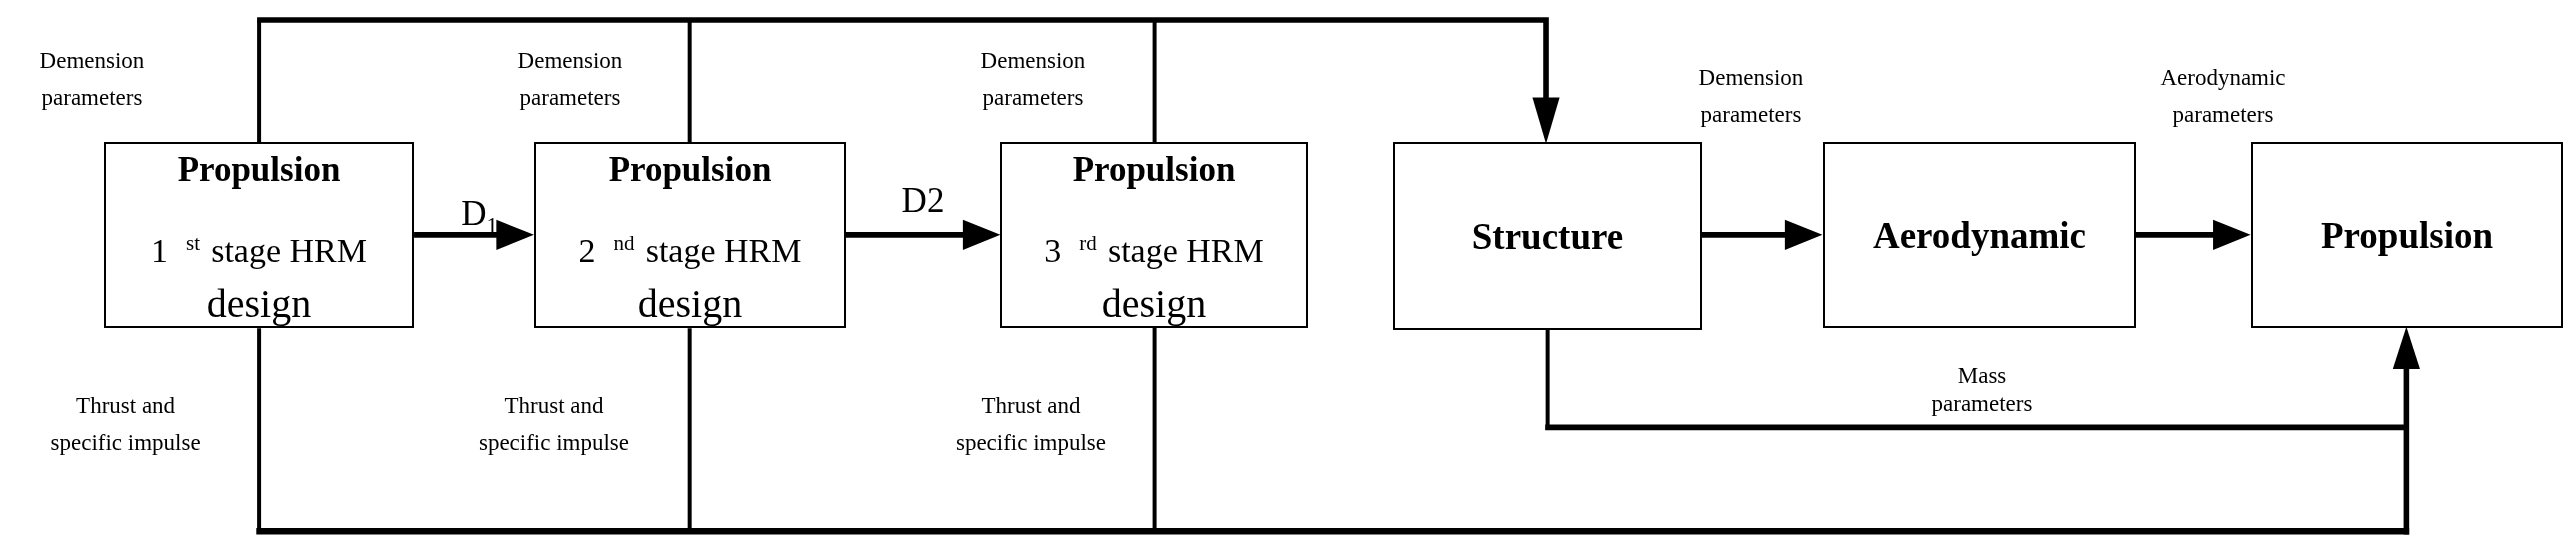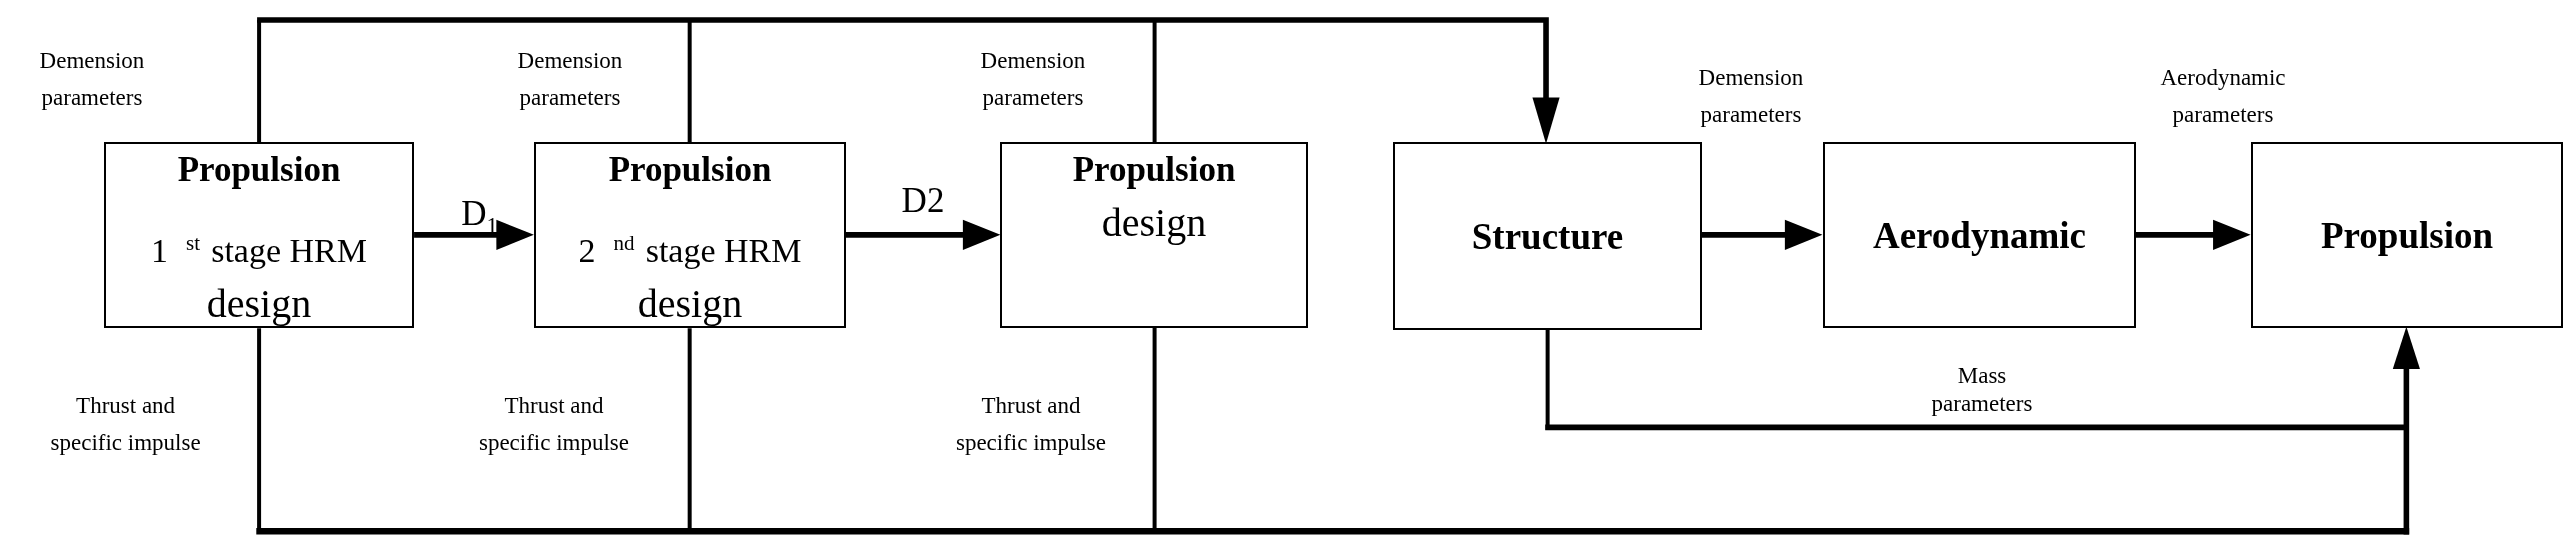--- a/index.html
+++ b/index.html
@@ -102,20 +102,21 @@
   </div>
 
   <div class="box prop" id="box-p2">
     <div class="box-title">Propulsion</div>
     <div class="stage-row"><span>2</span><sup>nd</sup><span>stage HRM</span></div>
     <div class="box-footer">design</div>
   </div>
 
   <div class="box prop" id="box-p3">
     <div class="box-title">Propulsion</div>
+    <div class="stage-row"><span>3</span><sup>rd</sup><span>stage HRM</span></div>
     <div class="box-footer">design</div>
   </div>
 
   <div class="box single" id="box-structure">
     <div class="box-title">Structure</div>
   </div>
   <div class="box single" id="box-aero">
     <div class="box-title">Aerodynamic</div>
   </div>
   <div class="box single" id="box-traj">

